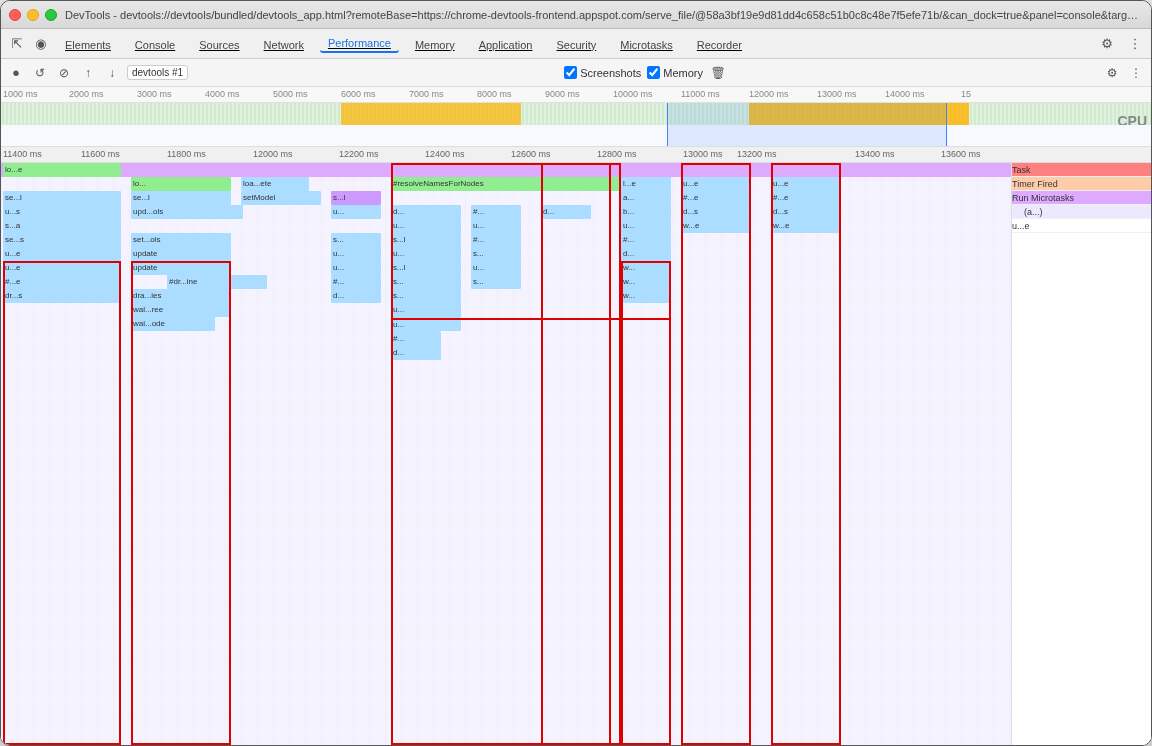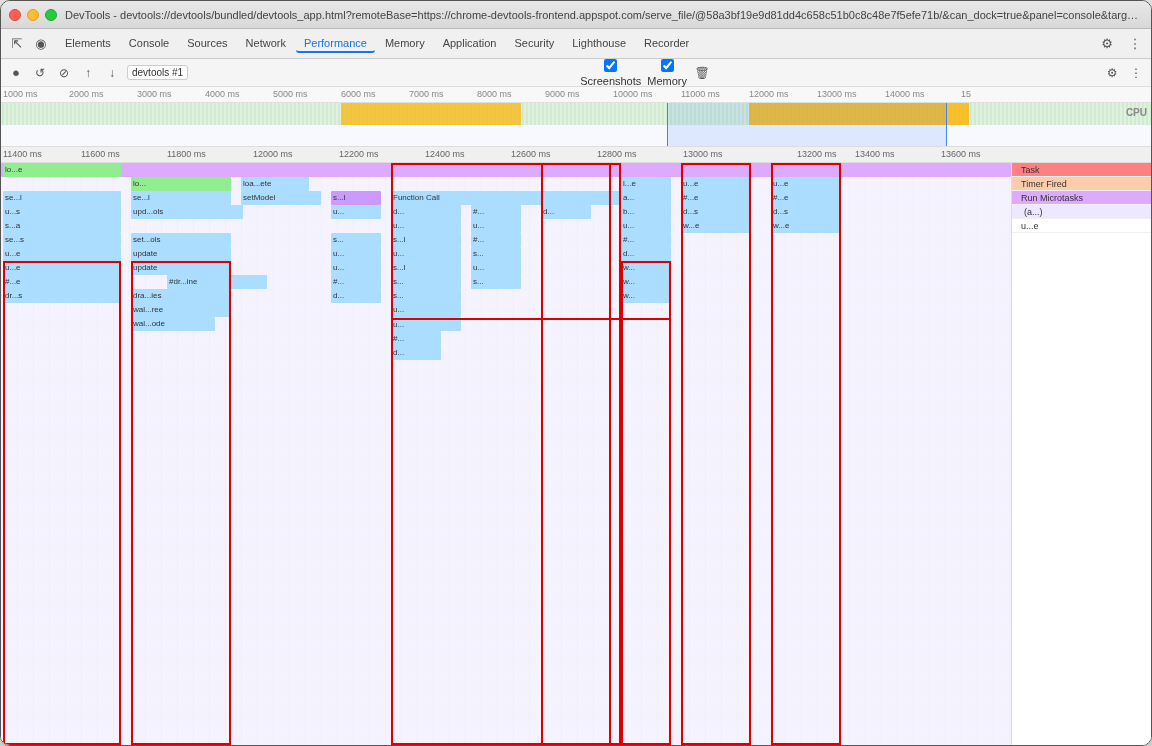--- a/index.html
+++ b/index.html
@@ -79,23 +79,24 @@
       justify-content: center;
       cursor: pointer;
       border-radius: 3px;
       color: #555;
       font-size: 13px;
     }
 
     .nav-tabs {
       display: flex;
       flex: 1;
-      align-items: flex-start;
-      gap: 2px;
+      align-items: flex-end;
+      gap: 8px;
       padding: 0 4px;
+      text-decoration: underline;
     }
 
     .nav-tab {
       padding: 2px 8px;
       font-size: 11px;
       color: #444;
       cursor: pointer;
       border-radius: 3px;
       white-space: nowrap;
     }
@@ -141,21 +142,20 @@
       cursor: pointer;
     }
 
     .screenshots-cb, .memory-cb {
       display: flex;
       align-items: center;
       gap: 3px;
       font-size: 11px;
       color: #333;
       cursor: pointer;
-      flex-direction: column;
     }
 
     
     .timeline-overview {
       height: 60px;
       background: #fff;
       border-bottom: 1px solid #ddd;
       flex-shrink: 0;
       position: relative;
       overflow: hidden;
@@ -199,23 +199,24 @@
       top: 22px;
       left: 0;
       right: 0;
       height: 22px;
       background: #f8f8ff;
     }
 
     .band-label {
       position: absolute;
       right: 4px;
-      font-size: 10px;
+      font-size: 14px;
       color: #888;
       font-weight: bold;
+      margin-top: 6px;
     }
 
     .cpu-label { top: 4px; }
 
     
     .selection-highlight {
       position: absolute;
       top: 0;
       bottom: 0;
       background: rgba(66, 133, 244, 0.15);
@@ -257,21 +258,21 @@
       flex-shrink: 0;
       background: #fff;
       border-left: 1px solid #ddd;
       display: flex;
       flex-direction: column;
     }
 
     .right-panel-item {
       height: 14px;
       line-height: 14px;
-      padding: 0 9px;
+      padding: 0 0;
       font-size: 9px;
       color: #333;
       border-bottom: 1px solid #f0f0f0;
       white-space: nowrap;
       overflow: hidden;
       text-overflow: ellipsis;
     }
 
     .right-panel-item.task {
       background: #ff8080;
@@ -440,21 +441,21 @@
     </div>
     <div class="nav-tabs">
       <div class="nav-tab">Elements</div>
       <div class="nav-tab">Console</div>
       <div class="nav-tab">Sources</div>
       <div class="nav-tab">Network</div>
       <div class="nav-tab active">Performance</div>
       <div class="nav-tab">Memory</div>
       <div class="nav-tab">Application</div>
       <div class="nav-tab">Security</div>
-      <div class="nav-tab">Lighthouse</div>
+      <div class="nav-tab">Microtasks</div>
       <div class="nav-tab">Recorder</div>
     </div>
     <div class="toolbar-right">
       <div class="nav-icon">⚙</div>
       <div class="nav-icon">⋮</div>
     </div>
   </div>
 
   <div class="perf-toolbar">
     <div class="perf-btn">⏺</div>
@@ -519,21 +520,21 @@
       <div class="timeline-ruler2">
         <span class="ruler2-tick" style="left:2px">11400 ms</span>
         <span class="ruler2-tick" style="left:80px">11600 ms</span>
         <span class="ruler2-tick" style="left:166px">11800 ms</span>
         <span class="ruler2-tick" style="left:252px">12000 ms</span>
         <span class="ruler2-tick" style="left:338px">12200 ms</span>
         <span class="ruler2-tick" style="left:424px">12400 ms</span>
         <span class="ruler2-tick" style="left:510px">12600 ms</span>
         <span class="ruler2-tick" style="left:596px">12800 ms</span>
         <span class="ruler2-tick" style="left:682px">13000 ms</span>
-        <span class="ruler2-tick" style="left:796px">13200 ms</span>
+        <span class="ruler2-tick" style="left:736px">13200 ms</span>
         <span class="ruler2-tick" style="left:854px">13400 ms</span>
         <span class="ruler2-tick" style="left:940px">13600 ms</span>
       </div>
 
       <div class="flame-outer">
 
         <div class="center-flame">
 
           <div class="flame-alt-rows"></div>
           <div class="flame-bg"></div>
@@ -575,22 +576,22 @@
 
           <div class="blue-bar" style="top:126px;left:2px;width:118px;">dr...s</div>
           <div class="blue-bar" style="top:126px;left:130px;width:100px;">dra...ies</div>
           <div class="blue-bar" style="top:126px;left:330px;width:50px;">d...</div>
 
           <div class="blue-bar" style="top:140px;left:130px;width:100px;">wal...ree</div>
           <div class="blue-bar" style="top:154px;left:130px;width:84px;">wal...ode</div>
 
           <div class="red-selection" style="top:98px;left:130px;width:100px;bottom:0;"></div>
 
-
-          <div class="blue-bar" style="top:28px;left:390px;width:280px;">Function Call</div>
+          <div class="green-bar" style="top:14px;left:390px;width:280px;">#resolveNamesForNodes</div>
+
 
           <div style="position:absolute;top:42px;left:490px;width:1px;height:80px;background:#ffd700;opacity:0.7"></div>
           <div style="position:absolute;top:42px;left:510px;width:1px;height:80px;background:#ffd700;opacity:0.7"></div>
 
           <div class="blue-bar" style="top:42px;left:390px;width:70px;">d...</div>
           <div class="blue-bar" style="top:56px;left:390px;width:70px;">u...</div>
           <div class="blue-bar" style="top:70px;left:390px;width:70px;">s...l</div>
           <div class="blue-bar" style="top:84px;left:390px;width:70px;">u...</div>
           <div class="blue-bar" style="top:98px;left:390px;width:70px;">s...l</div>
           <div class="blue-bar" style="top:112px;left:390px;width:70px;">s...</div>

